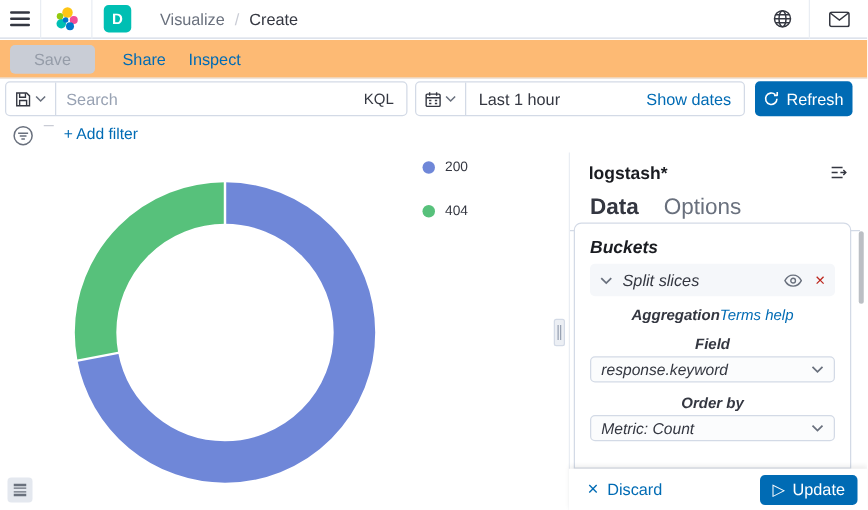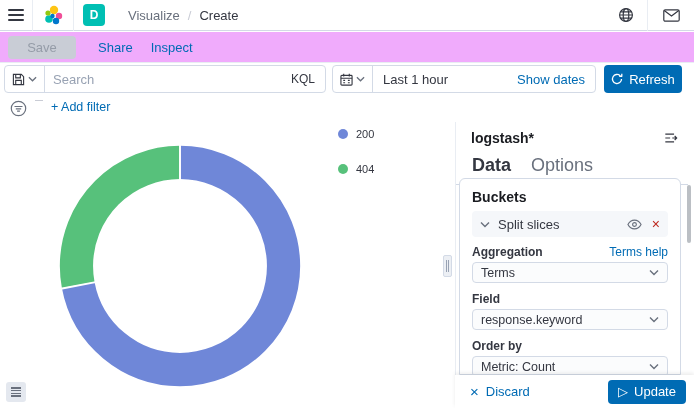--- a/index.html
+++ b/index.html
@@ -16,21 +16,21 @@
   .burger i { display:block; height:2px; background:#343741; border-radius:1px; }
   .space-badge { width:22px; height:22px; border-radius:4px; background:#00BFB3; color:#fff;
                  font-weight:bold; font-size:12px; display:flex; align-items:center; justify-content:center; }
   .crumbs { display:flex; align-items:center; gap:8px; margin-left:14px; }
   .crumb-sub { color:#69707D; }
   .crumb-sep { color:#c9ccd5; }
   .crumb-cur { color:#343741; font-weight:500; }
   .header .spacer { flex:1; }
 
   
-  .toolbar { position:absolute; top:32px; left:0; right:0; height:31px; background:#f0abfc;
+  .toolbar { position:absolute; top:32px; left:0; right:0; height:31px; background:#fdba74;
              border-bottom:1px solid #e9edf3; display:flex; align-items:center; padding-left:8px; }
   .save-btn { width:68px; height:23px; background:#c9cdd6; color:#959ca8; border:none; border-radius:4px;
               font-family:inherit; font-size:13px; cursor:not-allowed; }
   .tb-link { color:#006BB4; margin-left:22px; cursor:pointer; text-decoration:none; }
 
   
   .querybar { position:absolute; top:65px; left:4px; height:28px; display:flex; }
   .ctrl { display:flex; align-items:center; border:1px solid #d3dae6; border-radius:4px; background:#fff; height:28px; }
   .search-ctrl { width:322px; }
   .date-ctrl { width:264px; margin-left:6px; }
@@ -69,28 +69,28 @@
   
   .panel { position:absolute; top:122px; left:455px; width:233px; bottom:0; background:#fff;
            border-left:1px solid #e9edf3; }
   .panel-title-row { display:flex; align-items:center; padding:8px 10px 0 15px; }
   .panel-title { font-size:14px; font-weight:bold; color:#1a1c21; }
   .collapse-btn { margin-left:auto; cursor:pointer; color:#343741; display:flex; }
   .tabs { display:flex; gap:18px; padding:0 15px; margin-top:5px; border-bottom:1px solid #d3dae6; }
   .tab { padding:4px 1px 7px; cursor:pointer; color:#69707D; font-size:18px; }
   .tab.active { color:#343741; font-weight:600; border-bottom:2px solid #006BB4; margin-bottom:-1px; }
   .card { position:absolute; top:56px; left:3px; right:7px; bottom:33px; background:#fff;
-          border:1px solid #d3dae6; border-radius:6px 6px 0 0; padding:10px 12px; overflow:hidden; }
+          border:1px solid #d3dae6; border-radius:6px 6px 0 0; padding:10px 12px; overflow:hidden;font-style:italic; }
   .card-heading { font-size:14px; font-weight:bold; color:#1a1c21; }
   .bucket-row { margin-top:6px; height:26px; background:#f5f7fa; border-radius:4px; display:flex;
                 align-items:center; padding:0 8px; }
   .bucket-label { margin-left:8px; flex:1; color:#343741; cursor:pointer; }
   .eye-btn, .x-btn { cursor:pointer; display:flex; align-items:center; }
   .x-btn { color:#BD271E; font-size:14px; margin-left:10px; }
-  .field-label-row { display:flex; align-items:baseline; justify-content:space-between; margin-top:8px; }
+  .field-label-row { display:flex; align-items:baseline; justify-content:center; margin-top:8px; }
   .field-label { font-size:12px; font-weight:bold; color:#343741; }
   .help-link { font-size:12px; color:#006BB4; cursor:pointer; }
   .select { margin-top:3px; height:21px; border:1px solid #d3dae6; border-radius:4px; background:#fbfcfd;
             display:flex; align-items:center; padding:0 8px; font-size:12.5px; color:#343741; cursor:pointer; }
   .select .sel-val { flex:1; }
   .mt9 { margin-top:9px; }
   .panel-footer { position:absolute; left:455px; right:0; bottom:0; height:33px; background:#fff;
                   box-shadow:0 -2px 4px rgba(0,0,0,.08); display:flex; align-items:center;
                   padding:0 8px 0 15px; }
   .discard { color:#006BB4; display:flex; align-items:center; gap:7px; cursor:pointer; }
@@ -260,26 +260,20 @@
             <circle cx="8" cy="5.5" r="2"></circle>
           </svg>
         </span>
         <span class="x-btn">×</span>
       </div>
 
       <div class="field-label-row">
         <span class="field-label">Aggregation</span>
         <span class="help-link">Terms help</span>
       </div>
-      <div class="select">
-        <span class="sel-val">Terms</span>
-        <svg class="icon" width="10" height="7" viewBox="0 0 10 6" fill="none" stroke="#69707D" stroke-width="1.4">
-            <path d="M1 1l4 4 4-4"></path>
-          </svg>
-      </div>
 
       <div class="field-label-row mt9" style="margin-top:9px;">
         <span class="field-label">Field</span>
       </div>
       <div class="select">
         <span class="sel-val">response.keyword</span>
         <svg class="icon" width="10" height="7" viewBox="0 0 10 6" fill="none" stroke="#69707D" stroke-width="1.4">
             <path d="M1 1l4 4 4-4"></path>
           </svg>
       </div>

